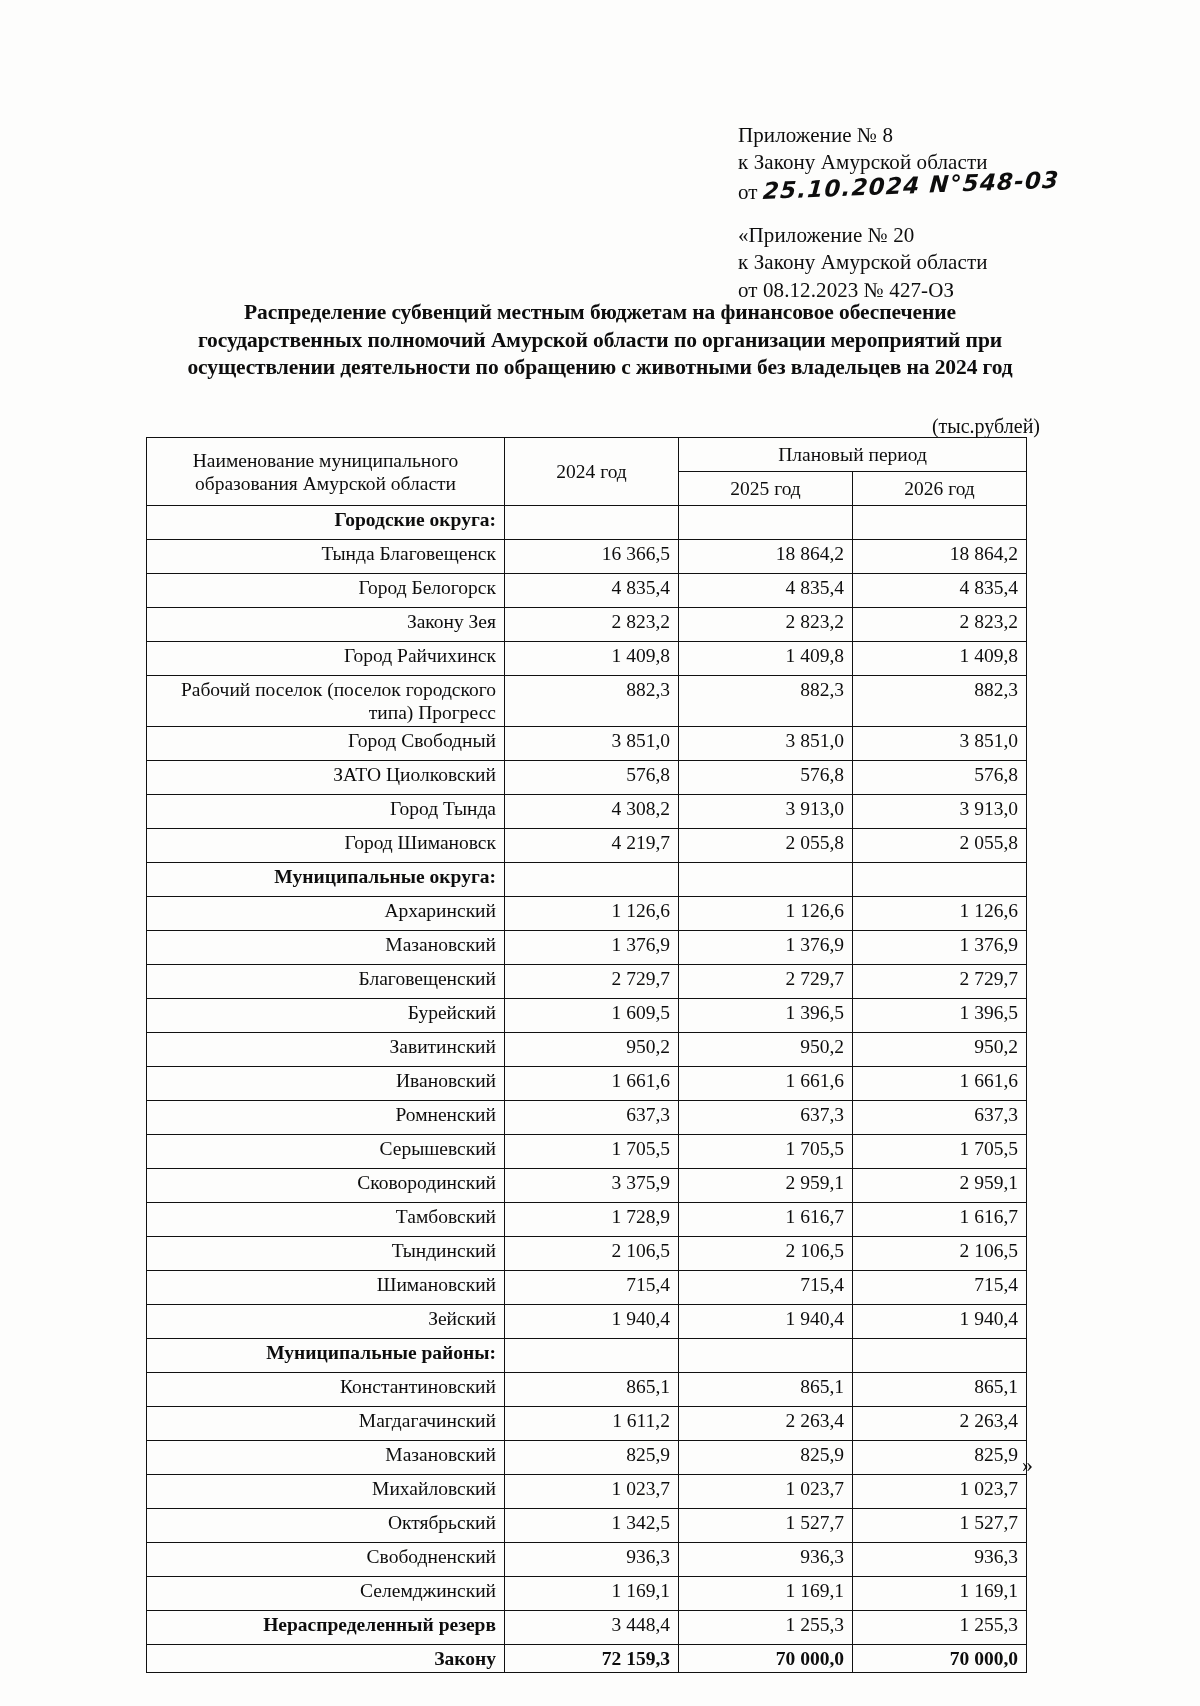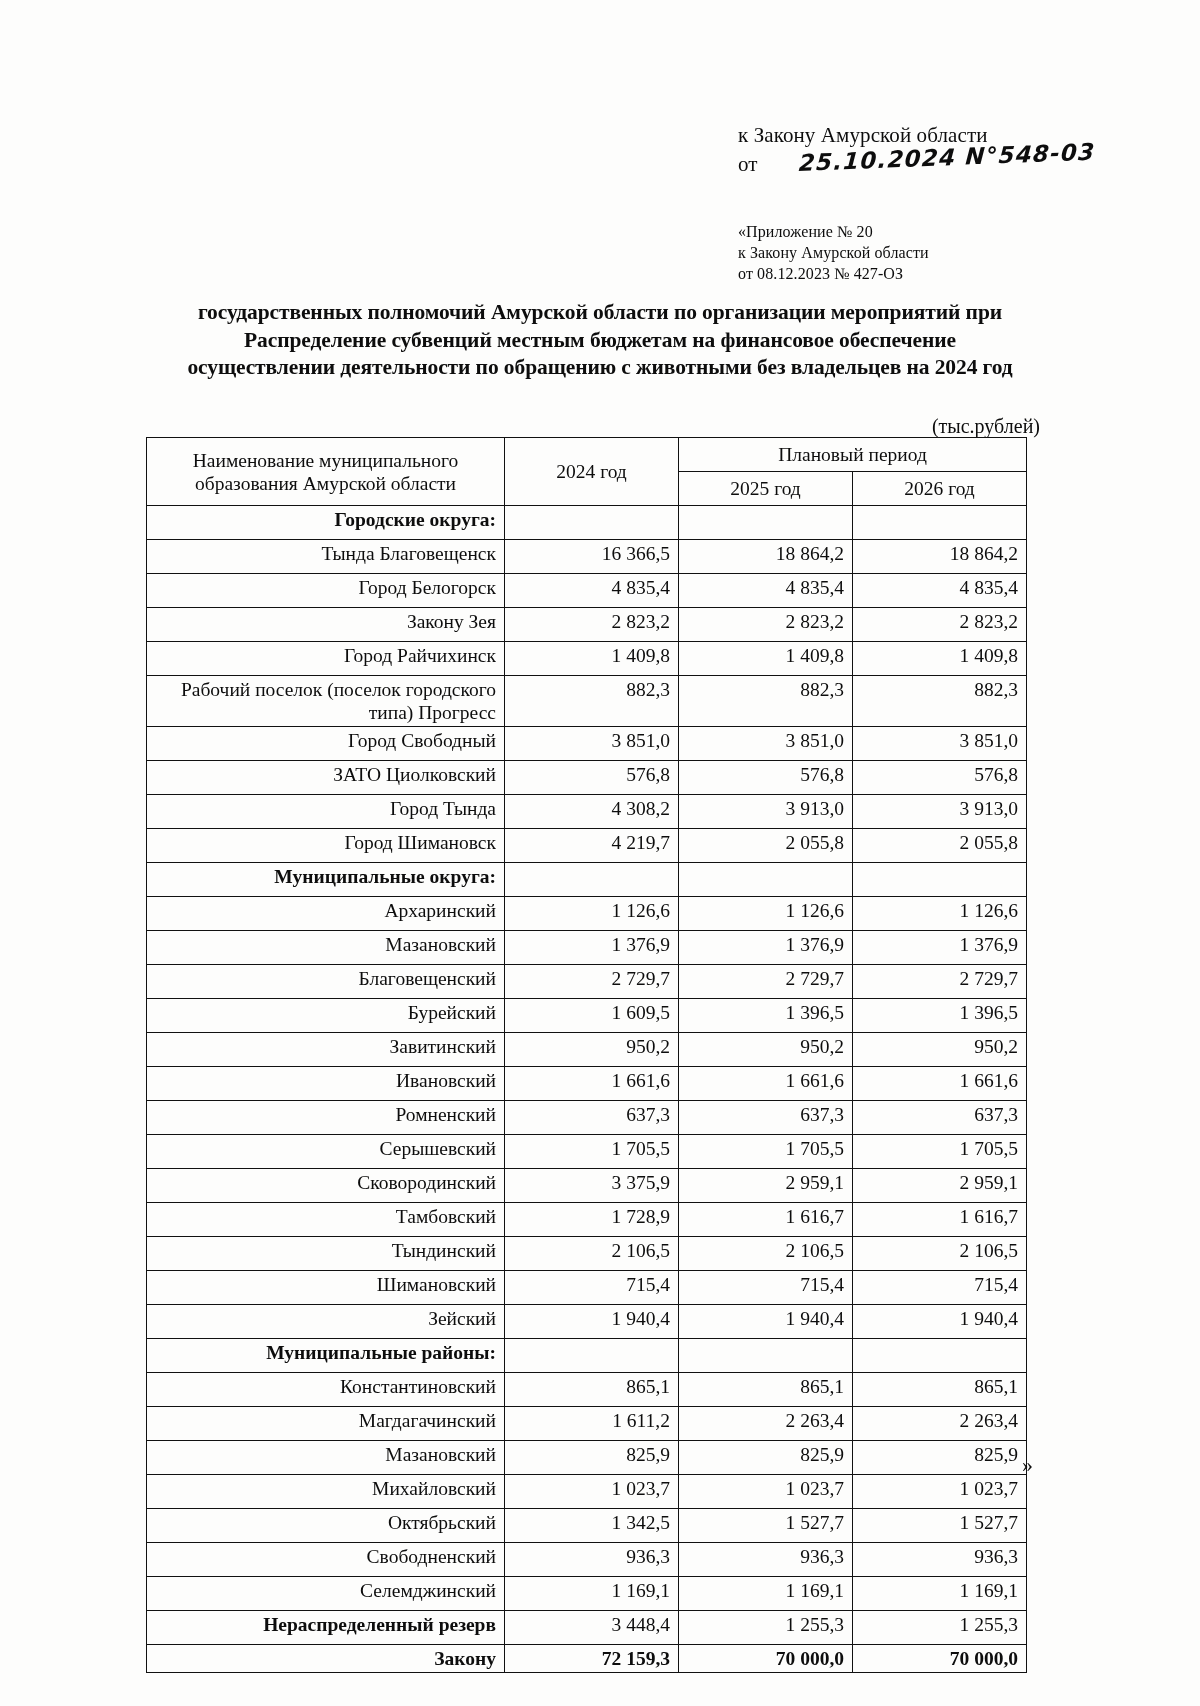--- a/index.html
+++ b/index.html
@@ -25,39 +25,38 @@
     top: 122px;
     font-size: 21px;
     line-height: 1.30;
     letter-spacing: 0.1px;
   }
   .hdr-line { white-space: nowrap; }
   .hdr-from-row {
     display: flex;
     align-items: baseline;
     white-space: nowrap;
-    gap: 36px;
   }
   .hand {
     font-family: "DejaVu Sans", sans-serif;
     font-style: italic;
     font-weight: 700;
     font-size: 23px;
     letter-spacing: 1.2px;
     margin-left: 5px;
     transform: rotate(-2.2deg) skewX(-6deg);
     transform-origin: left center;
     display: inline-block;
   }
 
   .hdr-block2 {
     position: absolute;
     left: 738px;
     top: 222px;
-    font-size: 16px;
+    font-size: 21px;
     line-height: 1.30;
     letter-spacing: 0.1px;
   }
 
   
   .doc-title {
     position: absolute;
     left: 150px;
     top: 299px;
     width: 900px;
@@ -126,36 +125,37 @@
     top: 1452px;
     font-size: 22px;
   }
 </style>
 </head>
 <body>
 
 <div class="page">
 
   <div class="hdr-block">
+    <div class="hdr-line">Приложение № 8</div>
     <div class="hdr-line">к Закону Амурской области</div>
     <div class="hdr-from-row">
       <span>от</span>
       <span class="hand">25.10.2024 N°548-03</span>
     </div>
   </div>
 
   <div class="hdr-block2">
     <div class="hdr-line">«Приложение № 20</div>
     <div class="hdr-line">к Закону Амурской области</div>
     <div class="hdr-line">от 08.12.2023 № 427-ОЗ</div>
   </div>
 
   <div class="doc-title">
+    <div>Распределение субвенций местным бюджетам на финансовое обеспечение</div>
     <div>государственных полномочий Амурской области по организации мероприятий при</div>
-    <div>Распределение субвенций местным бюджетам на финансовое обеспечение</div>
     <div>осуществлении деятельности по обращению с животными без владельцев на 2024 год</div>
   </div>
 
   <div class="units">(тыс.рублей)</div>
 
   <table class="budget">
     <colgroup>
       <col class="col-name">
       <col class="col-y2024">
       <col class="col-y2025">

